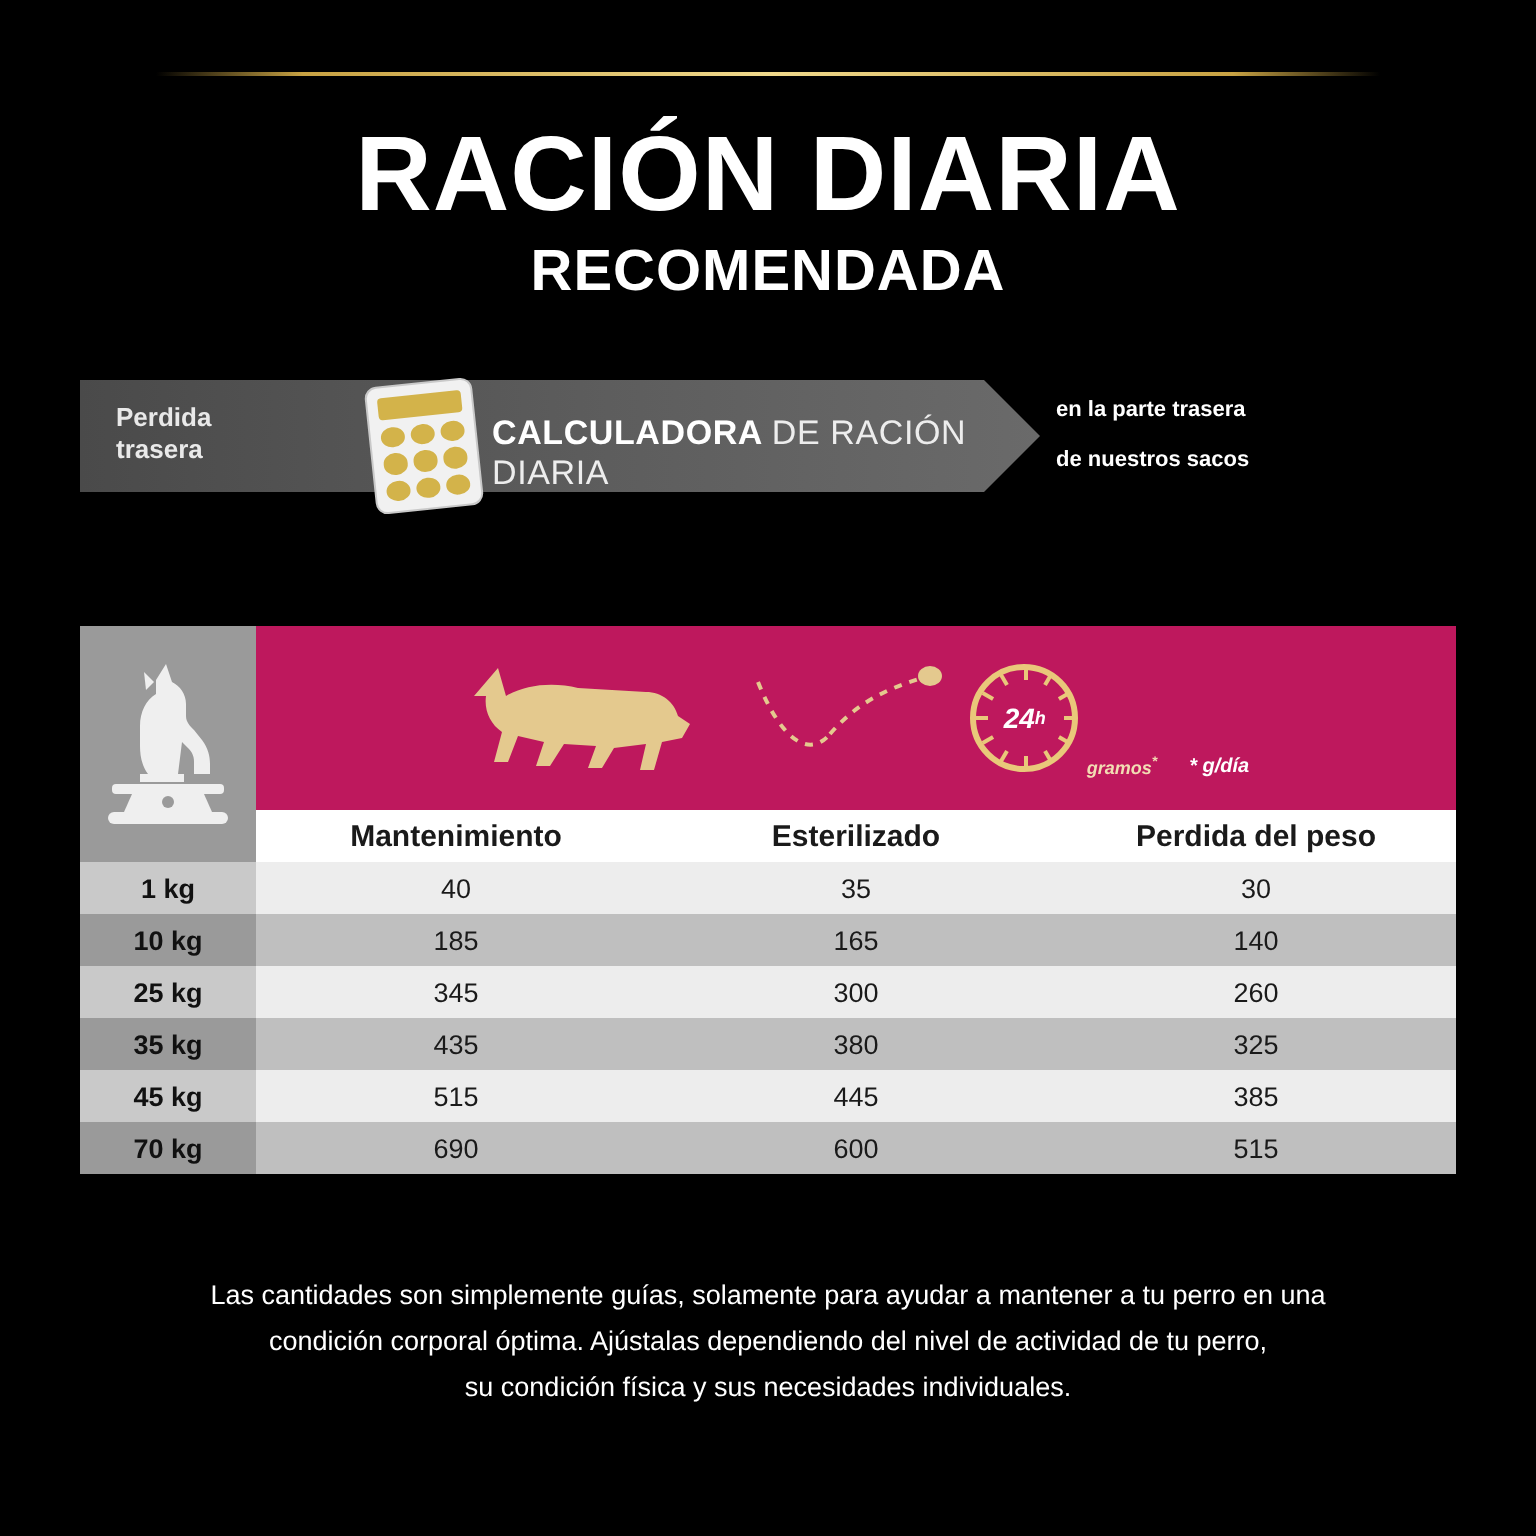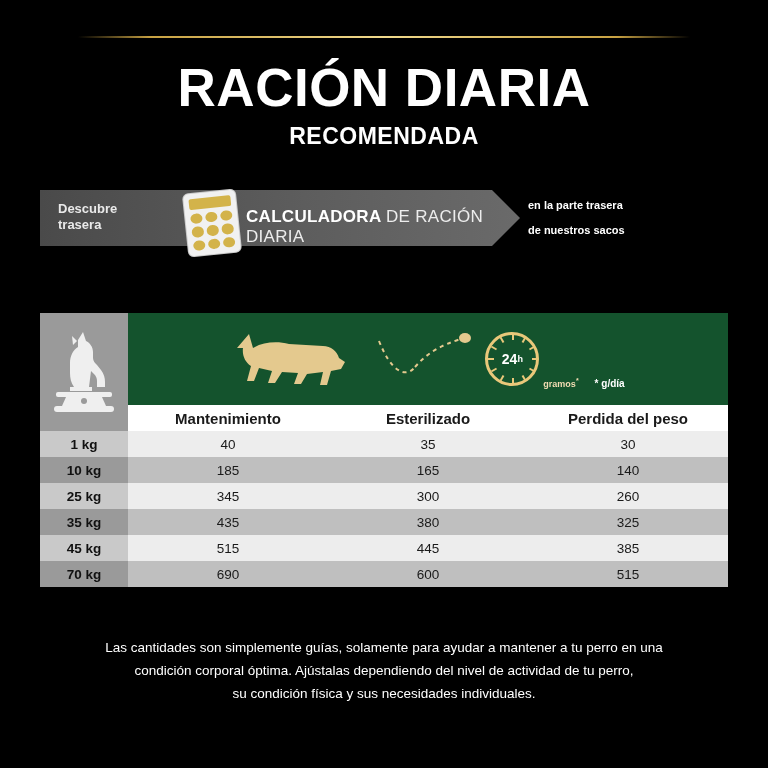--- a/index.html
+++ b/index.html
@@ -29,21 +29,21 @@
   }
   .title-main {
     color: #ffffff;
     font-size: 53px;
     font-weight: bold;
     letter-spacing: 0.5px;
     line-height: 52px;
   }
   .title-sub {
     color: #ffffff;
-    font-size: 23px;
+    font-size: 29px;
     font-weight: bold;
     letter-spacing: 0.5px;
     line-height: 40px;
     margin-top: 2px;
   }
 
   
   .banner {
     position: absolute;
     top: 190px; left: 40px;
@@ -131,23 +131,24 @@
     color: #111;
     font-size: 13.5px;
     font-weight: bold;
     text-align: center;
     height: 26px;
     margin-top: 39px;
   }
   .label-cell.alt { background: #9a9a9a; }
 
   .hero-cell {
-    background: #14532d;
+    background: #be185d;
     height: 92px;
     position: relative;
+    font-style: italic;
   }
   .head-cell {
     background: #ffffff;
     color: #1a1a1a;
     font-size: 15px;
     font-weight: bold;
     text-align: center;
     height: 26px;
     position: relative;
   }
@@ -240,21 +241,21 @@
   <div class="top-rule"></div>
 
   <div class="title-block">
     <div class="title-main">RACIÓN DIARIA</div>
     <div class="title-sub">RECOMENDADA</div>
   </div>
 
   <div class="banner">
     <div class="banner-bg"></div>
     <div class="banner-text-left">
-      <span>Descubre</span><br>
+      <span>Perdida</span><br>
       <span>trasera</span>
     </div>
     <div class="calc-icon">
       <div class="calc-screen"></div>
       <div class="calc-keys">
         <div class="calc-key"></div>
           <div class="calc-key"></div>
           <div class="calc-key"></div>
         <div class="calc-key"></div>
           <div class="calc-key"></div>

